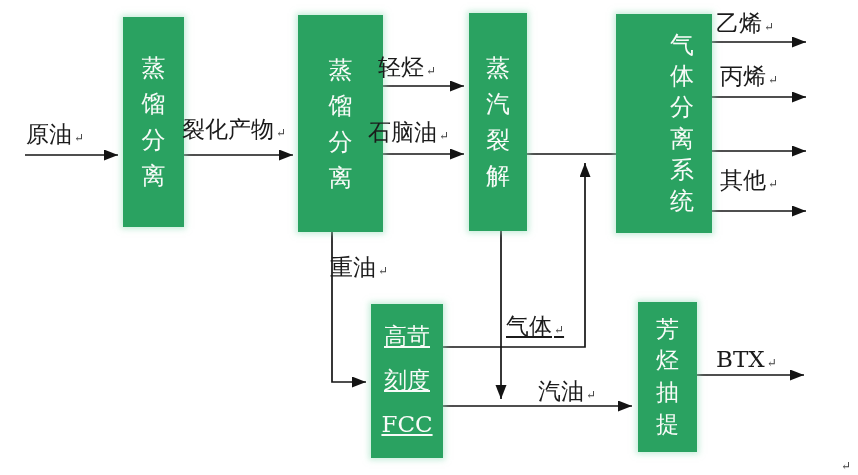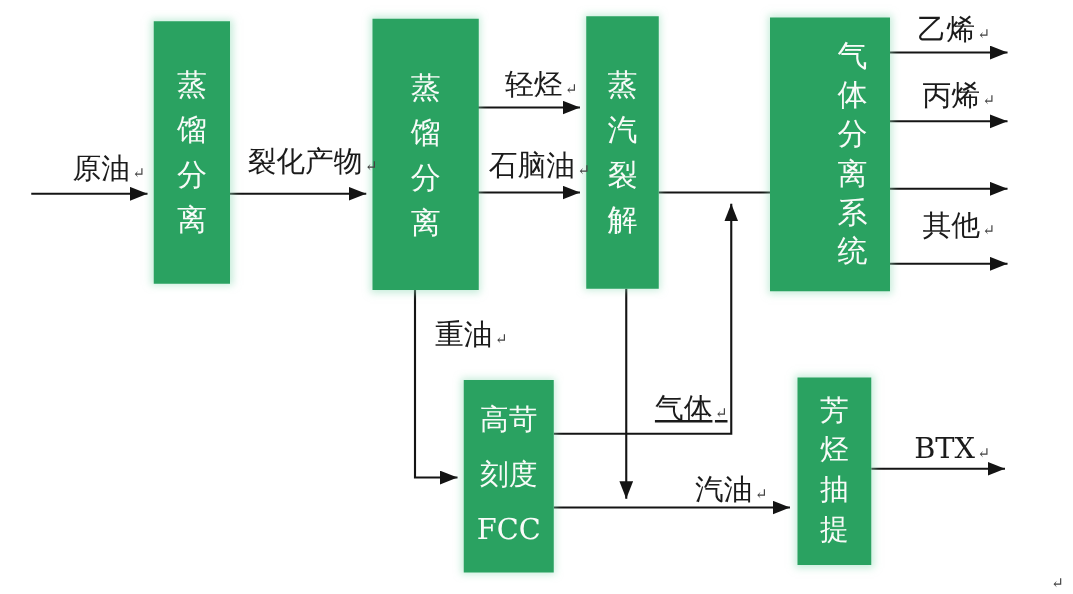--- a/index.html
+++ b/index.html
@@ -10,23 +10,23 @@
   .lines{position:absolute;left:0;top:0;width:858px;height:475px;}
   .box{
     position:absolute;background:#2aa261;color:#f8fbf8;
     display:flex;align-items:center;justify-content:center;text-align:center;
     box-shadow:0 0 6px 2px rgba(150,220,185,.55);
   }
   .vtext{width:1.12em;word-break:break-all;line-height:1.5;font-size:24px;letter-spacing:0;}
   .vtext.tall{line-height:1.3;}
   .vtext.short{line-height:1.38;font-size:23px;}
   .hlines{font-size:23px;line-height:1.9;}
-  .hlines span{display:block;}
+  .hlines span{display:block;text-decoration:underline;}
   .label{
-    position:absolute;color:#1b1b1b;font-size:23px;text-align:right;white-space:nowrap;
+    position:absolute;color:#1b1b1b;font-size:23px;text-align:left;white-space:nowrap;
   }
   .ret{font-size:12px;color:#444;margin-left:2px;}
   .ret-floating{position:absolute;font-size:12px;color:#444;}
 </style>
 </head>
 <body>
 
 <div class="canvas">
 
   <svg class="lines" viewBox="0 0 858 475" xmlns="http://www.w3.org/2000/svg">

